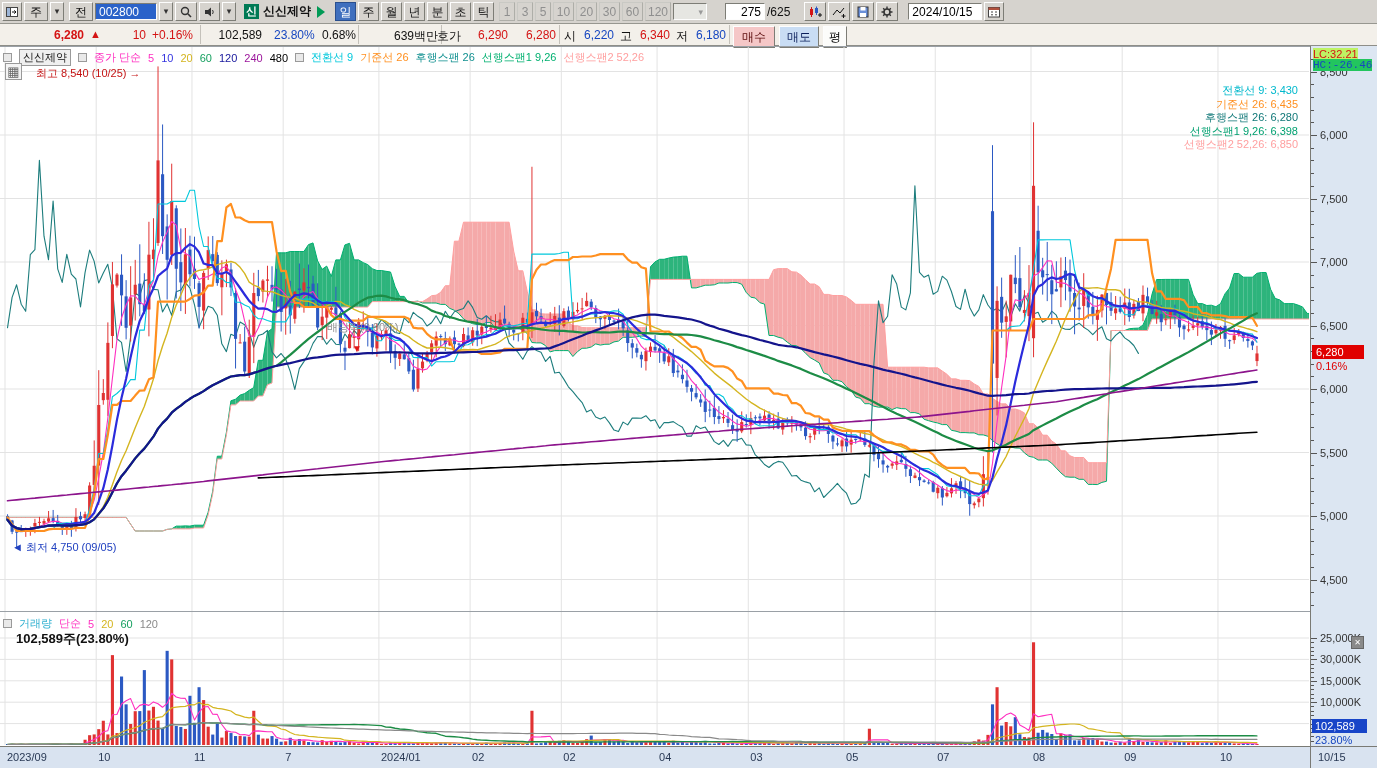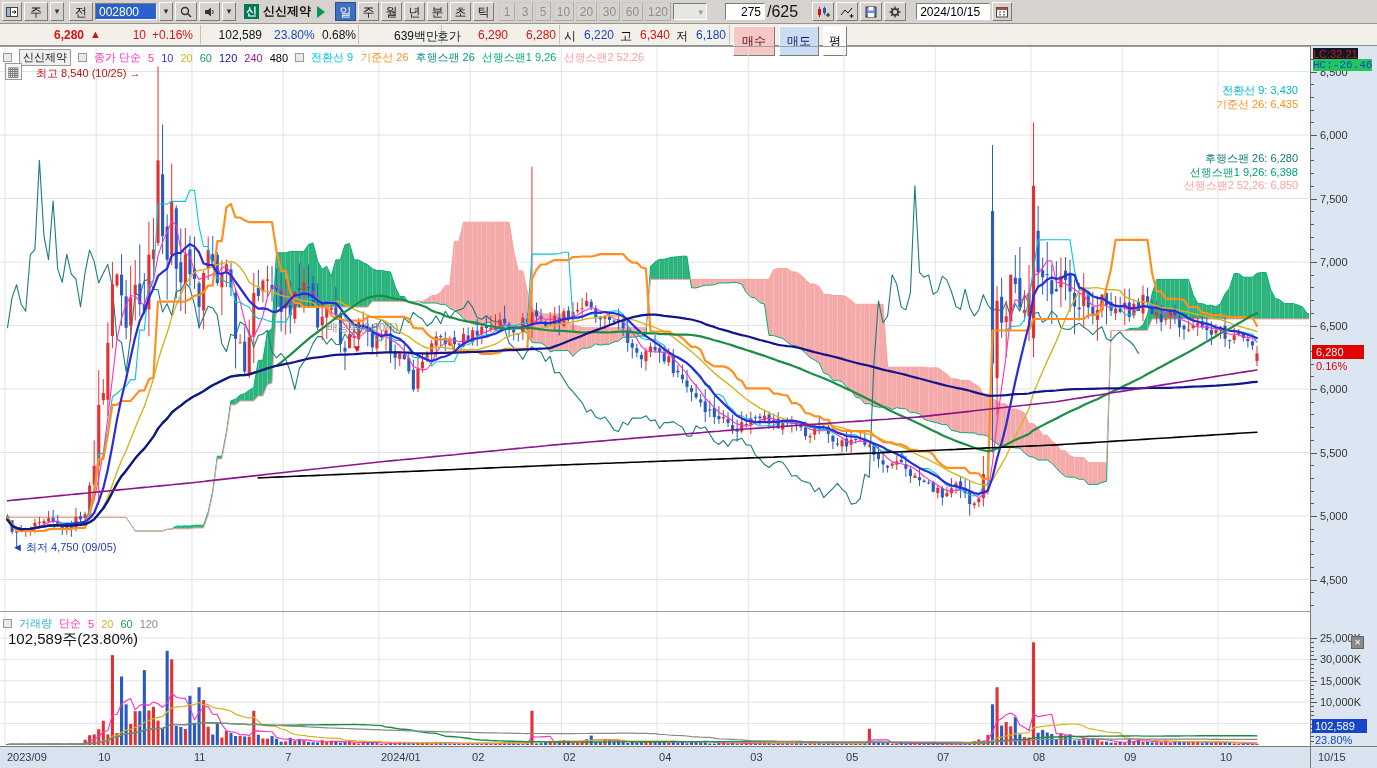--- a/index.html
+++ b/index.html
@@ -20,53 +20,53 @@
   .badge-shin{width:15px;height:15px;background:#007a55;color:#fff;font-size:11px;font-weight:bold;
     display:flex;align-items:center;justify-content:center;}
   .stock-name{font-size:12px;font-weight:bold;color:#111;margin:0 2px;}
   .sep4{width:4px;}
   
   #infobar{position:absolute;left:0;top:24px;width:1377px;height:22px;background:#f3f0ea;border-bottom:1px solid #8e8e88;box-sizing:border-box;}
   .ib{position:absolute;top:4px;font-size:12px;color:#111;white-space:nowrap;}
   .ib.r{text-align:right;}
   .red{color:#d41414;} .blue{color:#1747c0;}
   .ibsep{position:absolute;top:1px;width:1px;height:19px;background:#c4c1ba;}
-  .ibtn{position:absolute;top:2px;height:30px;box-sizing:border-box;border:1px solid;
+  .ibtn{position:absolute;top:2px;height:22px;box-sizing:border-box;border:1px solid;
     border-color:#fdfdfd #7d7d76 #7d7d76 #fdfdfd;font-size:12px;display:flex;align-items:center;justify-content:center;}
   
   #chart-svg{position:absolute;left:0;top:0;}
   .ovl{position:absolute;white-space:nowrap;}
   #main-legend{left:3px;top:49px;display:flex;align-items:center;gap:7px;font-size:11px;}
   .lgsq{width:7px;height:7px;border:1px solid #9a9a9a;background:#e9e9e9;display:inline-block;}
   .stock-chip{border:1px solid #9a9a9a;background:#efefef;padding:0 3px;font-size:11px;color:#111;}
   #grid-ico{left:5px;top:63px;font-size:13px;color:#666;border:1px solid #999;background:#f4f4f4;width:15px;height:15px;
     display:flex;align-items:center;justify-content:center;}
   #anno-high{left:36px;top:66px;font-size:11px;color:#c41414;}
   #anno-low{left:12px;top:540px;font-size:11px;color:#2040c0;}
   #anno-div{left:327px;top:320px;font-size:11px;color:#8f8f8f;}
   #anno-div-mark{left:352px;top:343px;font-size:10px;color:#e01414;}
   #indicator-values{right:79px;top:84px;text-align:right;font-size:11px;line-height:13.5px;}
   
   #axis-right{position:absolute;left:1310px;top:46px;width:67px;height:700px;background:#dce6f2;
     border-left:1px solid #7a7a74;box-sizing:border-box;}
   .tick{position:absolute;left:0;height:1px;background:#555;}
   .ticklab{position:absolute;left:9px;font-size:11px;color:#333;}
-  #lc-lab{position:absolute;left:2px;top:2px;font-size:11px;color:#d41414;background:#0f172a;}
+  #lc-lab{position:absolute;left:2px;top:2px;font-size:11px;color:#d41414;background:#bef264;}
   #hc-lab{position:absolute;left:2px;top:13px;font-size:11px;color:#1747c0;background:#22c55e;font-family:Liberation Mono, monospace;}
   #price-badge{position:absolute;left:1px;top:299px;width:48px;height:14px;background:#e00000;color:#fff;
     font-size:11px;padding-left:4px;line-height:14px;}
   #price-badge-pct{position:absolute;left:5px;top:314px;font-size:11px;color:#e00000;}
   #vol-badge{position:absolute;left:1px;top:673px;width:52px;height:14px;background:#1845c8;color:#fff;
     font-size:11px;padding-left:3px;line-height:14px;}
   #vol-badge-pct{position:absolute;left:4px;top:688px;font-size:11px;color:#1747c0;}
   #vol-close{position:absolute;left:40px;top:590px;width:11px;height:11px;background:#8a8a8a;color:#fff;
     font-size:8px;line-height:11px;text-align:center;border:1px solid #666;}
   
   #vol-legend{left:3px;top:616px;display:flex;align-items:center;gap:7px;font-size:11px;}
-  #vol-current{left:8px;top:630px;font-size:15px;color:#111;}
+  #vol-current{left:16px;top:630px;font-size:13px;color:#111;font-weight:bold;}
   
   #xaxis{position:absolute;left:0;top:746px;width:1377px;height:22px;background:#d9e3f0;border-top:1px solid #7a7a74;box-sizing:border-box;}
   .xlab{position:absolute;top:4px;font-size:11px;color:#2a3a55;}
   #xaxis-div{position:absolute;left:1310px;top:0;width:1px;height:22px;background:#7a7a74;}
 </style>
 </head>
 <body>
 
 <div id="screen">
 
@@ -120,21 +120,21 @@
         <div class="tbtn dis" style="width: 21px;">20</div>
         <div class="tbtn dis" style="width: 21px;">30</div>
         <div class="tbtn dis" style="width: 21px;">60</div>
         <div class="tbtn dis" style="width: 26px;">120</div>
       </div>
     <div class="tfield" style="width:34px;background:#e6e6e2;color:#999">
         <span style="margin-left:auto;font-size:9px">▾</span>
       </div>
     <div style="width:14px"></div>
     <div class="tfield" style="width:40px;justify-content:flex-end">275</div>
-    <div style="font-size:16px;color:#111">/625</div>
+    <div style="font-size:12px;color:#111">/625</div>
     <div style="width:10px"></div>
     <div class="tbtn" style="width:22px">
       <svg class="icon14" viewBox="0 0 14 14">
           <rect x="2" y="4" width="3" height="6" fill="#d41414"></rect>
           <path d="M3.5 2 V12" stroke="#d41414"></path>
           <rect x="7" y="3" width="3" height="5" fill="#2b59c3"></rect>
           <path d="M8.5 1.5 V10" stroke="#2b59c3"></path>
           <path d="M10 10 h4 M12 8 v4" stroke="#111"></path>
         </svg>
     </div>
@@ -1408,21 +1408,21 @@
       <span style="color: rgb(255, 159, 159);">선행스팬2 52,26</span>
     </div>
   <div class="ovl" id="grid-ico">▦</div>
   <div class="ovl" id="anno-high"><span>최고 8,540 (10/25)</span> <span style="font-weight:bold">→</span></div>
   <div class="ovl" id="anno-low"><span>◄</span> <span>최저 4,750 (09/05)</span></div>
   <div class="ovl" id="anno-div">배당락(0.00%)</div>
   <div class="ovl" id="anno-div-mark">▼</div>
   <div class="ovl" id="indicator-values">
       <div style="color: rgb(0, 184, 204);">전환선 9: 3,430</div>
       <div style="color: rgb(255, 144, 32);">기준선 26: 6,435</div>
-      <div style="color: rgb(16, 120, 120); margin-top: 41px;">후행스팬 26: 6,280</div>
+      <div style="color: rgb(16, 120, 120);">후행스팬 26: 6,280</div>
       <div style="color: rgb(0, 160, 112);">선행스팬1 9,26: 6,398</div>
       <div style="color: rgb(255, 159, 159);">선행스팬2 52,26: 6,850</div>
     </div>
   <div class="ovl" id="vol-legend">
       <span class="lgsq"></span>
       <span style="color: rgb(48, 176, 208);">거래량</span>
       <span style="color: rgb(255, 47, 192);">단순</span>
       <span style="color: rgb(255, 47, 192);">5</span>
       <span style="color: rgb(212, 181, 32);">20</span>
       <span style="color: rgb(22, 160, 96);">60</span>

